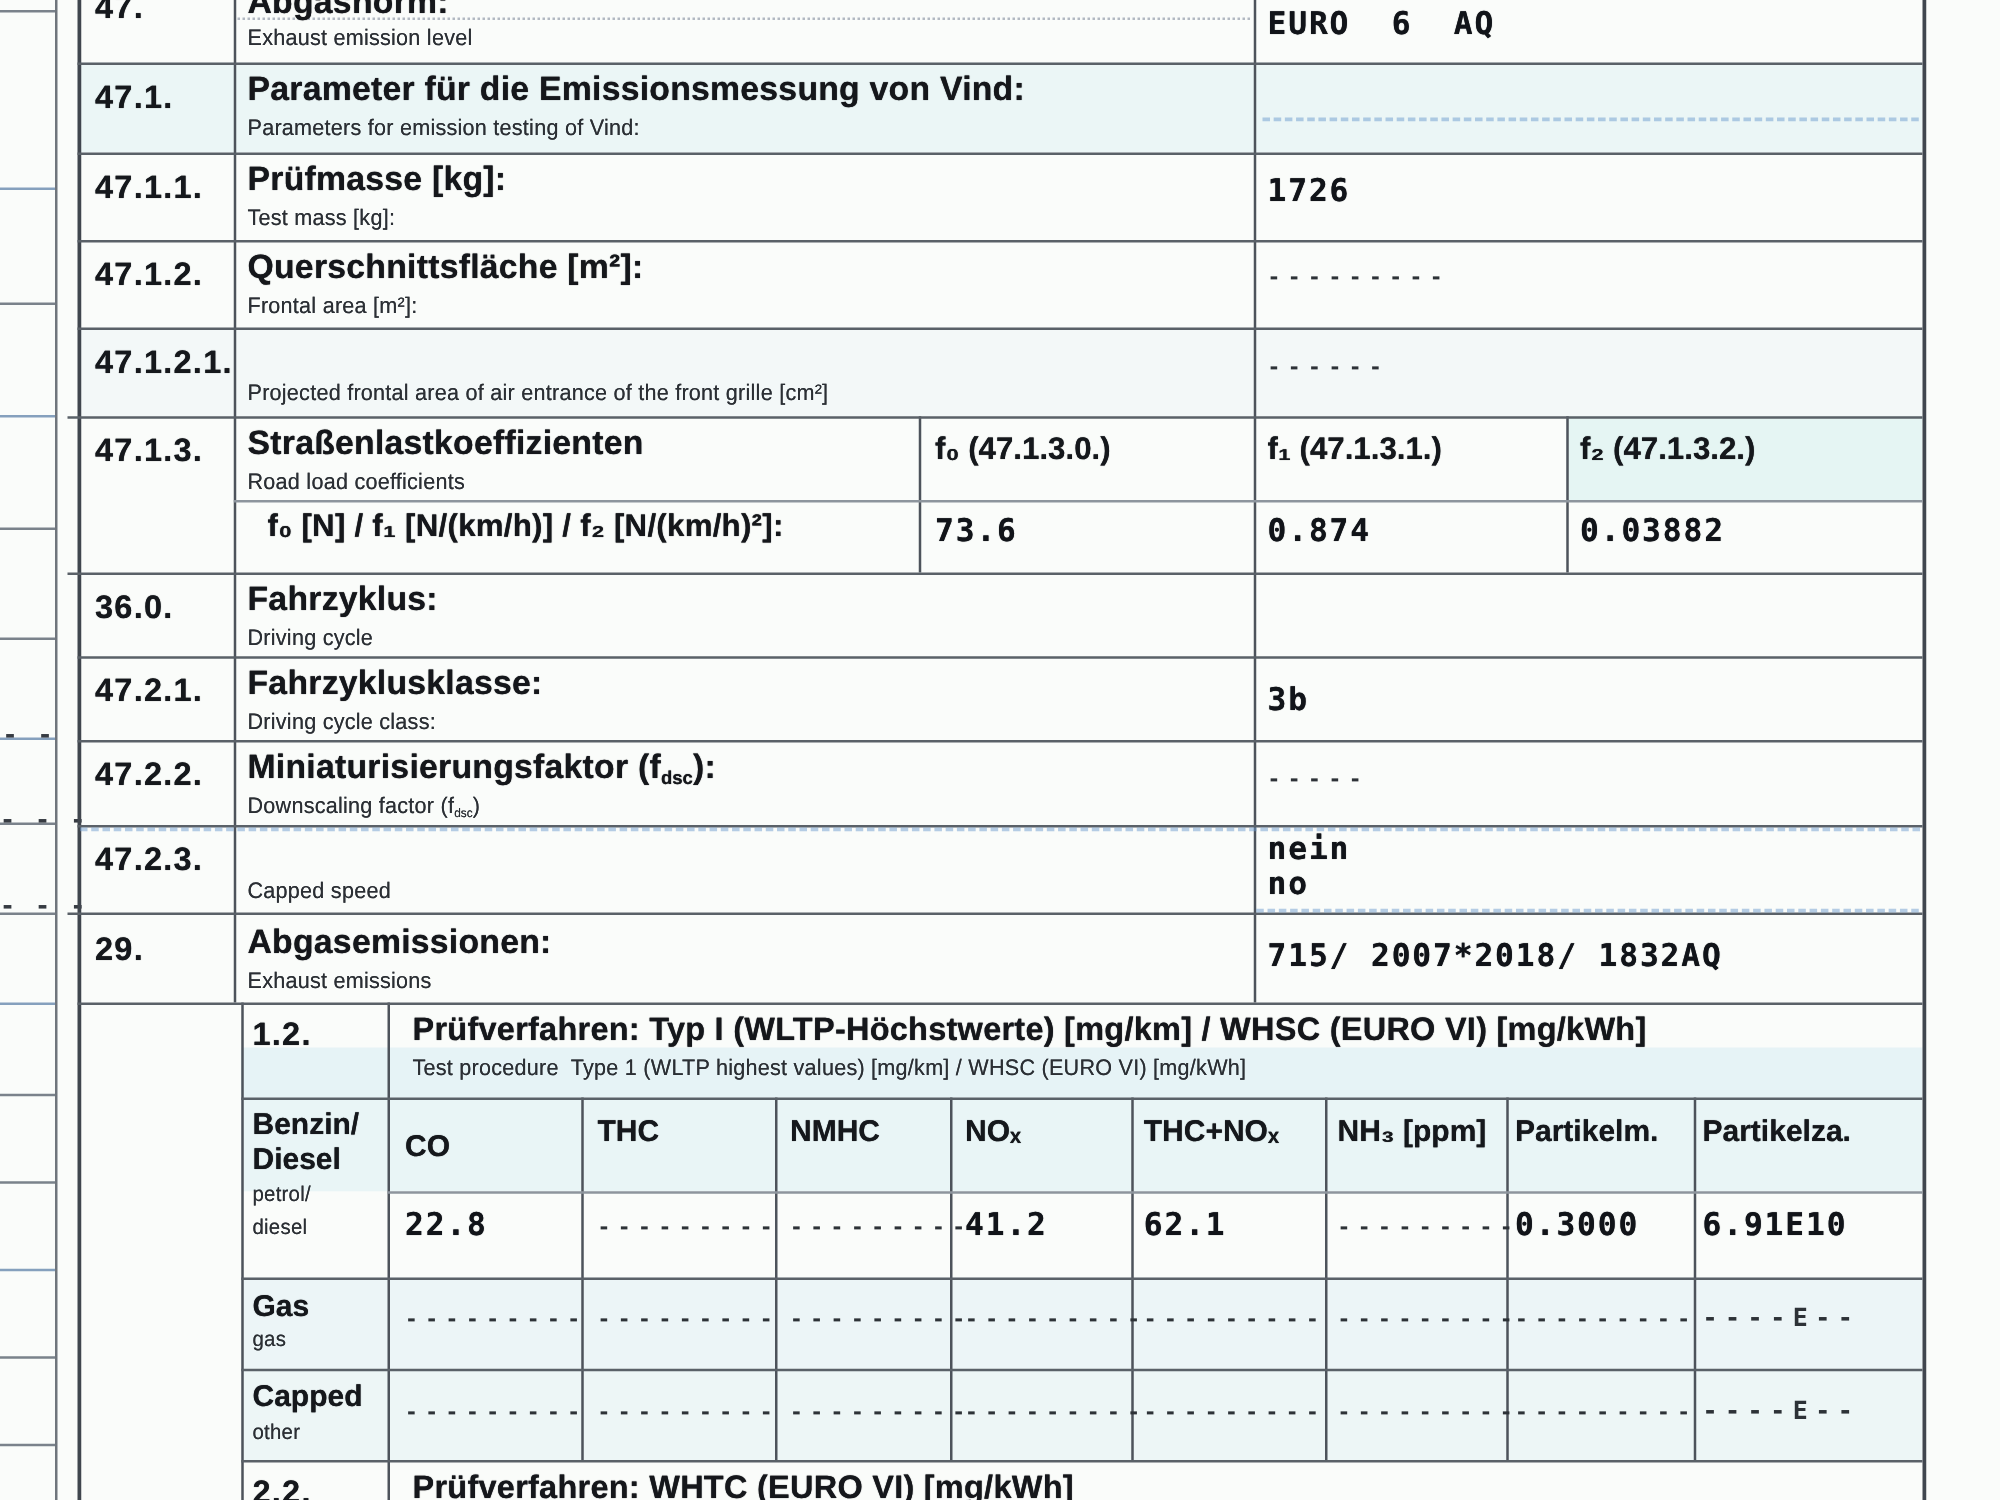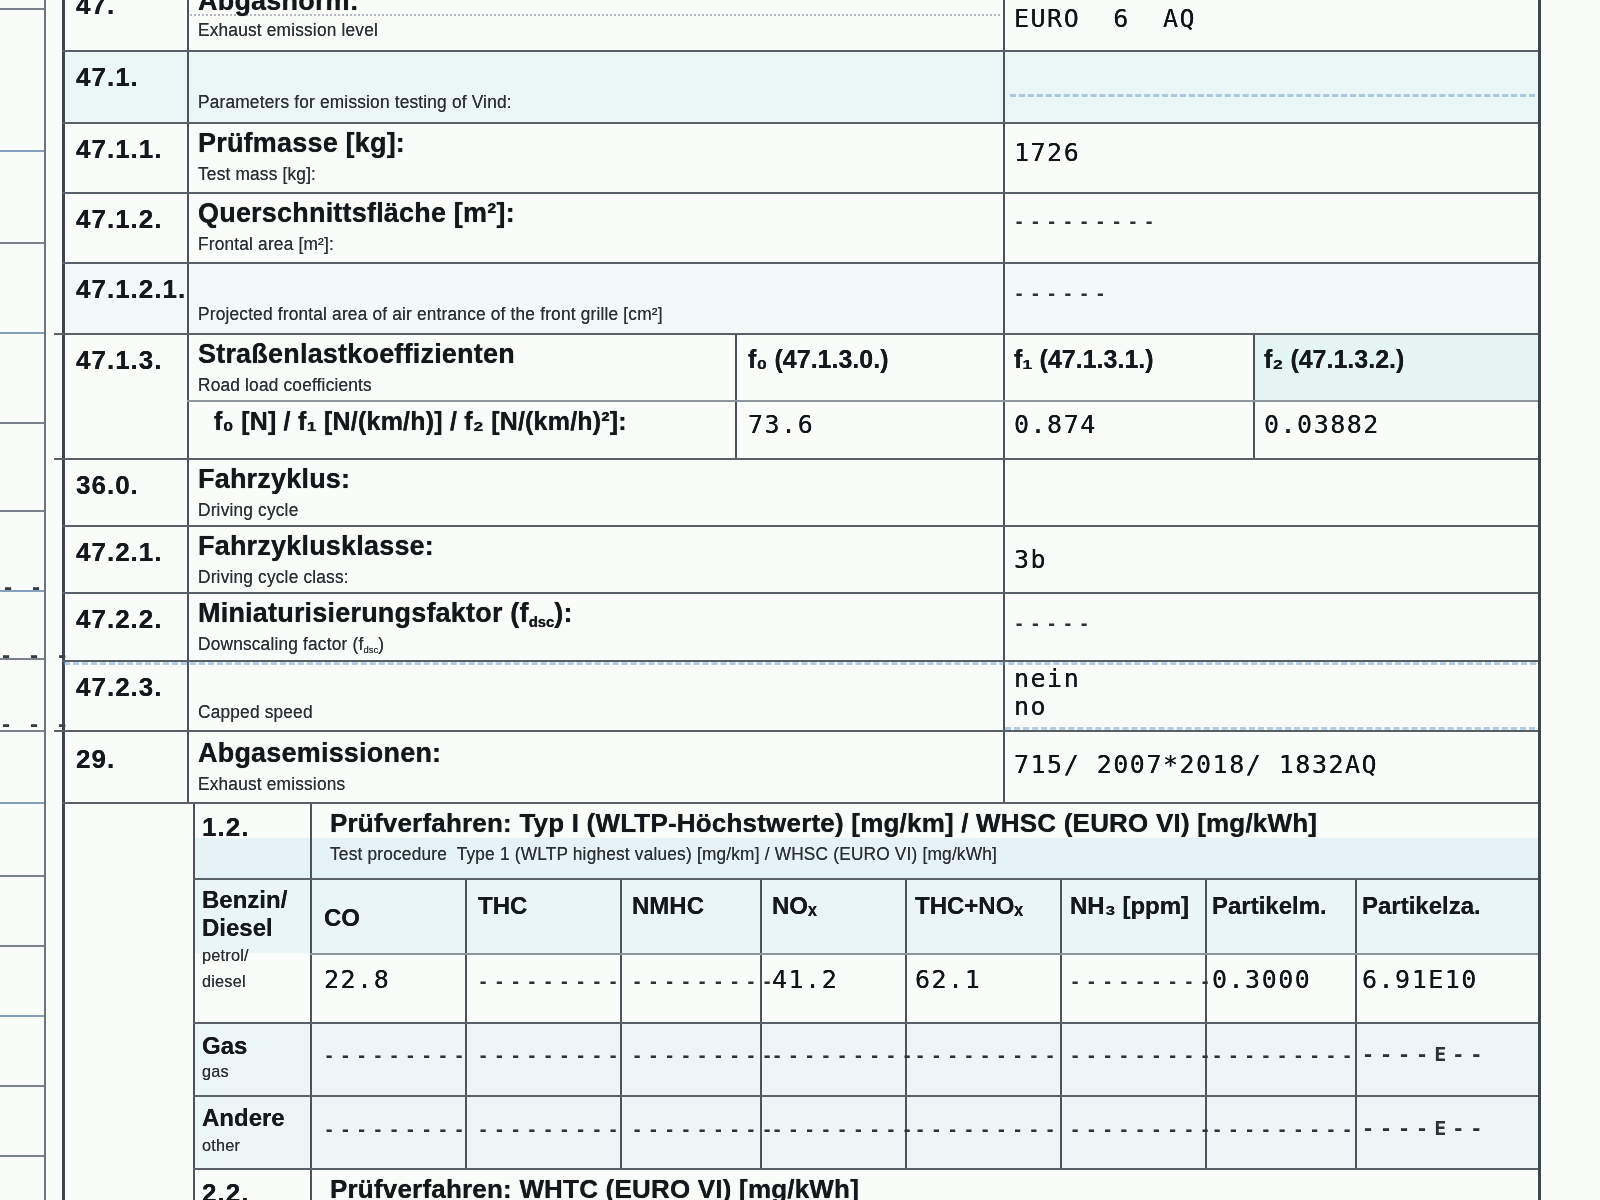--- a/index.html
+++ b/index.html
@@ -21,21 +21,21 @@
   .art-dot { position:absolute; height:0; border-top:2px dotted rgba(70,85,110,.4); }
   .tint { position:absolute; pointer-events:none; }
   
   .num { position:absolute; font-weight:700; font-size:26px; color:#15181c; letter-spacing:1px; text-shadow:0 0 .6px #15181c; white-space:pre; }
   .de  { position:absolute; font-weight:700; font-size:27px; color:#15171b; letter-spacing:.2px; text-shadow:0 0 .7px #15171b; white-space:pre; }
   .de.sm { font-size:25px; }
   .en  { position:absolute; font-weight:400; font-size:18px; color:#2b2f34; letter-spacing:.2px; white-space:pre;
          text-shadow:0 0 .5px rgba(40,45,52,.85); transform:scaleX(.96); transform-origin:left top; }
   .en.sm { font-size:17px; }
   .th  { position:absolute; font-weight:700; font-size:24px; color:#15181c; text-shadow:0 0 .6px #15181c; white-space:pre; }
-  .val { position:absolute; font-family:"DejaVu Sans Mono", monospace; font-size:25px; color:#111419; letter-spacing:1.5px; white-space:pre; text-shadow:0 0 .6px #111419; }
+  .val { position:absolute; font-family:"DejaVu Sans Mono", monospace; font-size:25px; color:#111419; letter-spacing:1.5px; white-space:pre; text-shadow:0 0 .6px #111419;font-weight:bold; }
   .dash { position:absolute; font-family:"DejaVu Sans Mono", monospace; font-weight:700; font-size:17px; color:#2d3237; letter-spacing:6px; white-space:pre; }
   .margin-mark { position:absolute; font-family:"DejaVu Sans Mono", monospace; font-weight:700; font-size:20px; color:#363b42; letter-spacing:2px; white-space:pre; }
   .subsc { font-size:.55em; vertical-align:-.35em; letter-spacing:0; }
 </style>
 </head>
 <body>
 
 <div class="stage">
 
   <div class="tint" style="left:62px;top:50px;width:1476px;height:72px;background:rgba(203,231,238,.30)"></div>
@@ -105,20 +105,21 @@
   <div class="art-dash" style="left:1010px;top:94px;width:525px"></div>
   <div class="art-dash" style="left:64px;top:662px;width:1472px"></div>
   <div class="art-dash" style="left:1005px;top:727px;width:530px"></div>
 
   <div class="num" style="left:76px;top:-10px">47.</div>
   <div class="de" style="left:198px;top:-14px">Abgasnorm:</div>
   <div class="en" style="left:198px;top:20px">Exhaust emission level</div>
   <div class="val" style="left:1014px;top:4px">EURO  6  AQ</div>
 
   <div class="num" style="left:76px;top:62px">47.1.</div>
+  <div class="de" style="left:198px;top:56px">Parameter für die Emissionsmessung von Vind:</div>
   <div class="en" style="left:198px;top:92px">Parameters for emission testing of Vind:</div>
 
   <div class="num" style="left:76px;top:134px">47.1.1.</div>
   <div class="de" style="left:198px;top:128px">Prüfmasse [kg]:</div>
   <div class="en" style="left:198px;top:164px">Test mass [kg]:</div>
   <div class="val" style="left:1014px;top:138px">1726</div>
 
   <div class="num" style="left:76px;top:204px">47.1.2.</div>
   <div class="de" style="left:198px;top:198px">Querschnittsfläche [m²]:</div>
   <div class="en" style="left:198px;top:234px">Frontal area [m²]:</div>
@@ -193,21 +194,21 @@
   <div class="en sm" style="left:202px;top:1062px">gas</div>
   <div class="dash" style="left:324px;top:1046px">---------</div>
   <div class="dash" style="left:478px;top:1046px">---------</div>
   <div class="dash" style="left:632px;top:1046px">---------</div>
   <div class="dash" style="left:772px;top:1046px">---------</div>
   <div class="dash" style="left:915px;top:1046px">---------</div>
   <div class="dash" style="left:1070px;top:1046px">---------</div>
   <div class="dash" style="left:1212px;top:1046px">---------</div>
   <div class="dash" style="left:1362px;top:1042px;font-size:20px">----E--</div>
 
-  <div class="th" style="left:202px;top:1104px">Andere</div>
+  <div class="th" style="left:202px;top:1104px">Capped</div>
   <div class="en sm" style="left:202px;top:1136px">other</div>
   <div class="dash" style="left:324px;top:1120px">---------</div>
   <div class="dash" style="left:478px;top:1120px">---------</div>
   <div class="dash" style="left:632px;top:1120px">---------</div>
   <div class="dash" style="left:772px;top:1120px">---------</div>
   <div class="dash" style="left:915px;top:1120px">---------</div>
   <div class="dash" style="left:1070px;top:1120px">---------</div>
   <div class="dash" style="left:1212px;top:1120px">---------</div>
   <div class="dash" style="left:1362px;top:1116px;font-size:20px">----E--</div>
 

